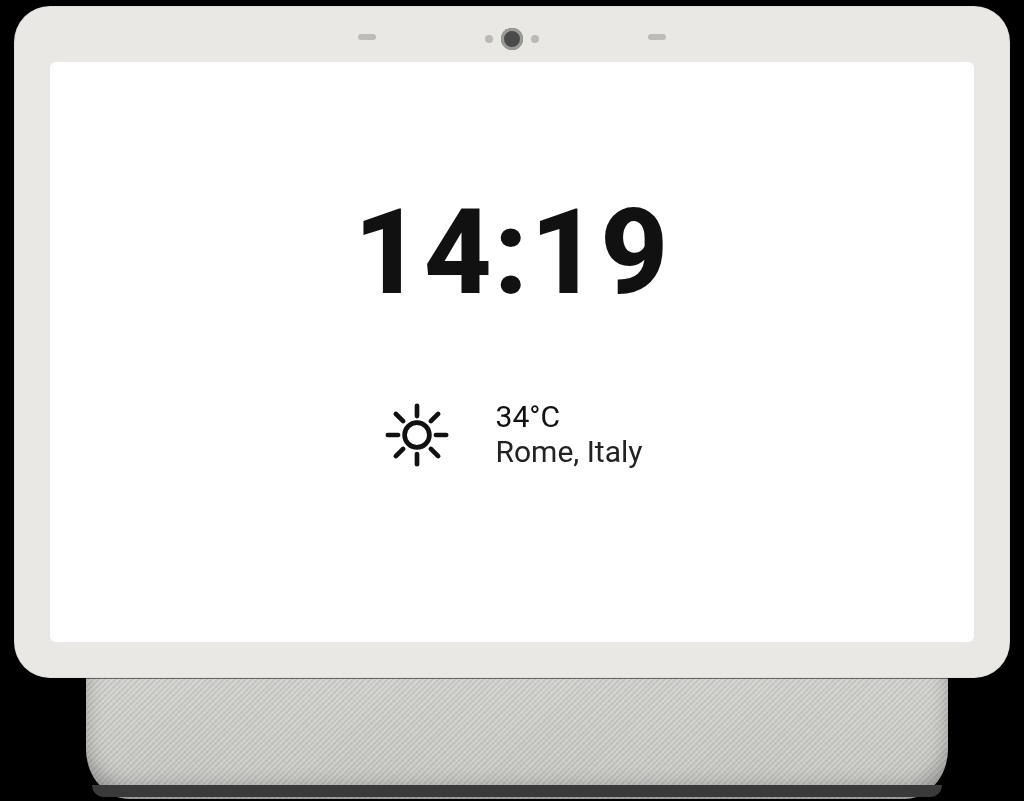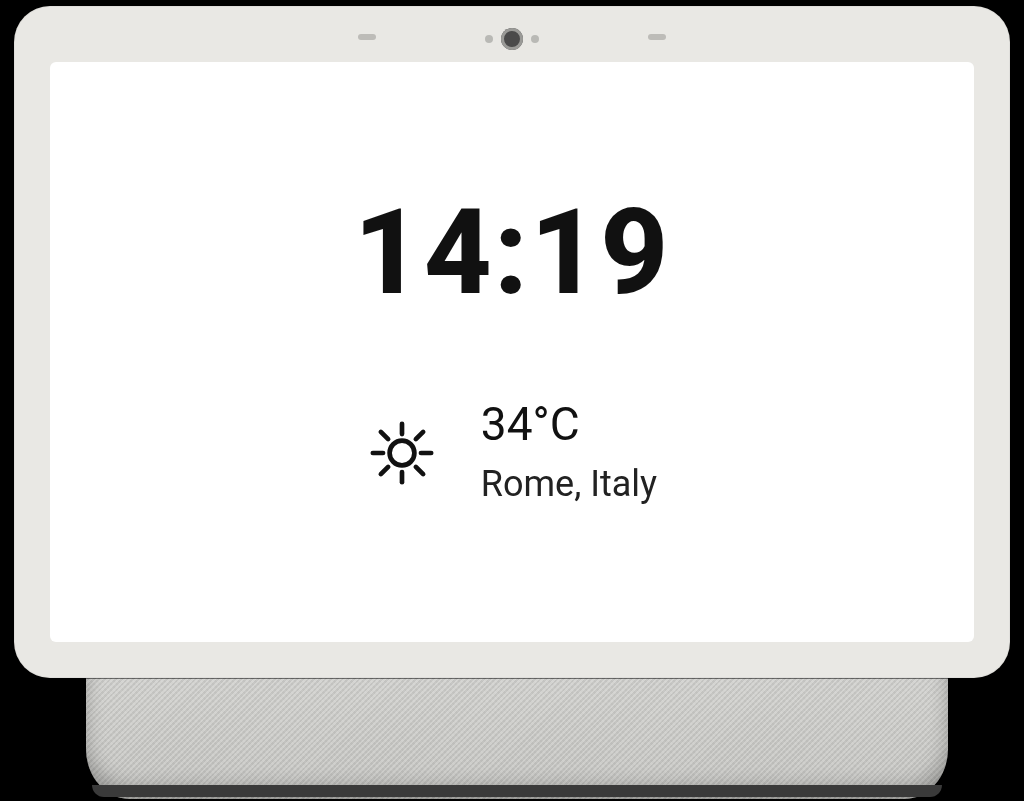--- a/index.html
+++ b/index.html
@@ -102,29 +102,29 @@
     }
     .weather {
       margin-top: 88px;
       display: flex;
       align-items: center;
       gap: 44px;
     }
     .sun-icon svg { display:block; }
     .w-text { display:flex; flex-direction:column; }
     .temp {
-      font-size: 46px;
+      font-size: 30px;
       font-weight: 400;
       line-height: 1.05;
     }
     .loc {
-      font-size: 36px;
+      font-size: 30px;
       font-weight: 400;
       color: #222;
-      margin-top: 15px;
+      margin-top: 2px;
     }
   </style>
 </head>
 <body>
 
 <div class="stage">
   <div class="base"></div>
 
   <div class="device">
     <div class="bezel-top">

